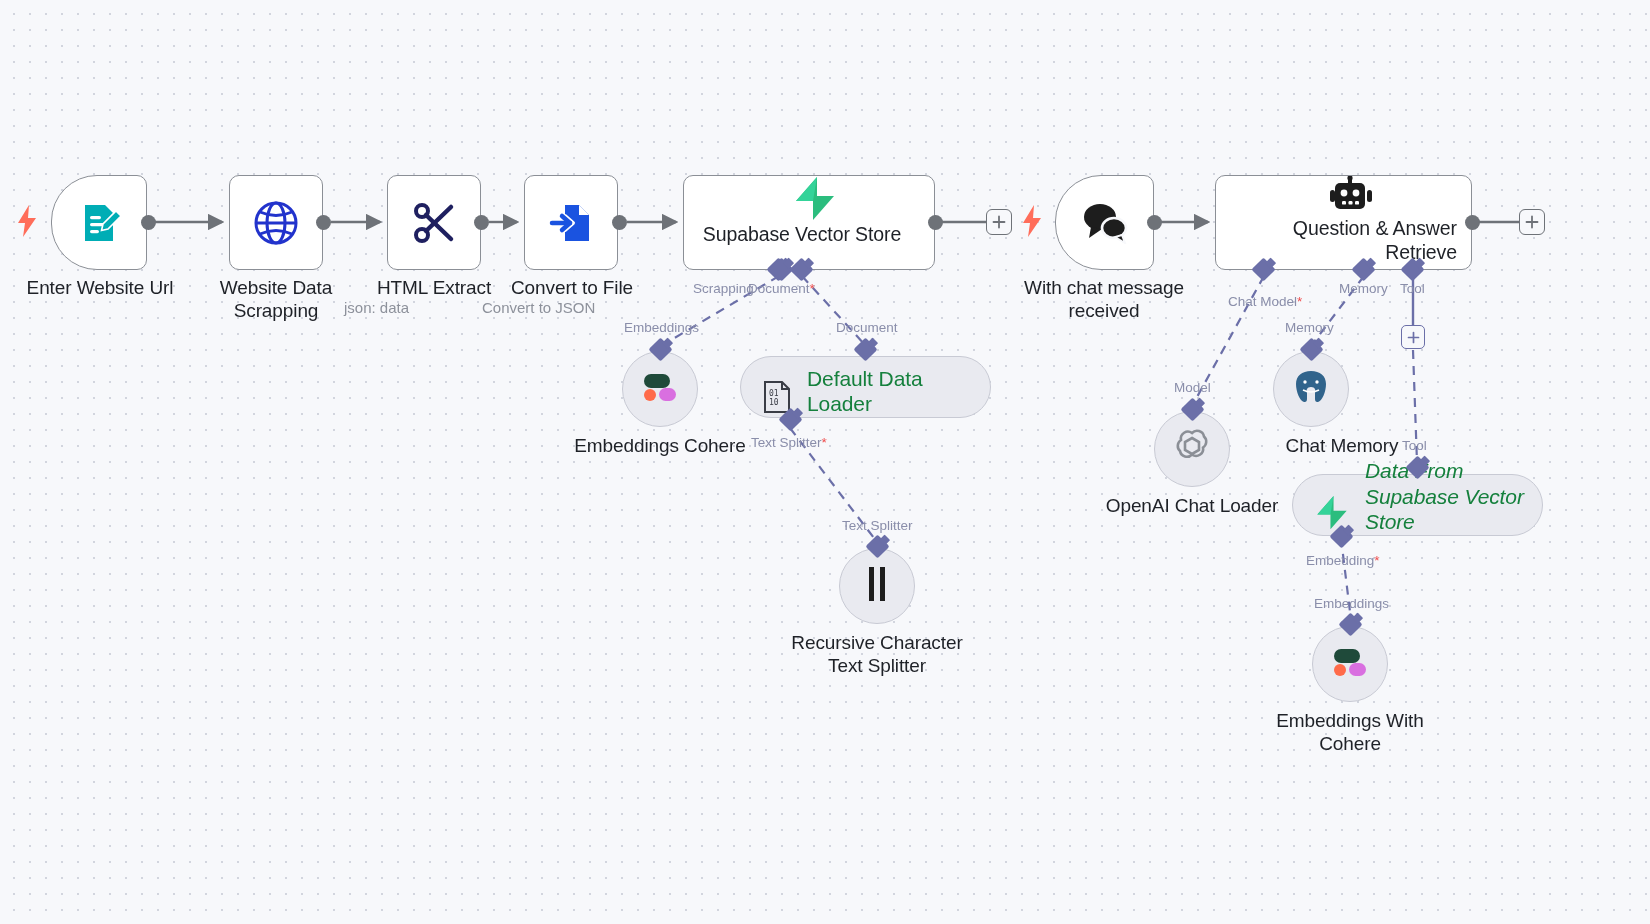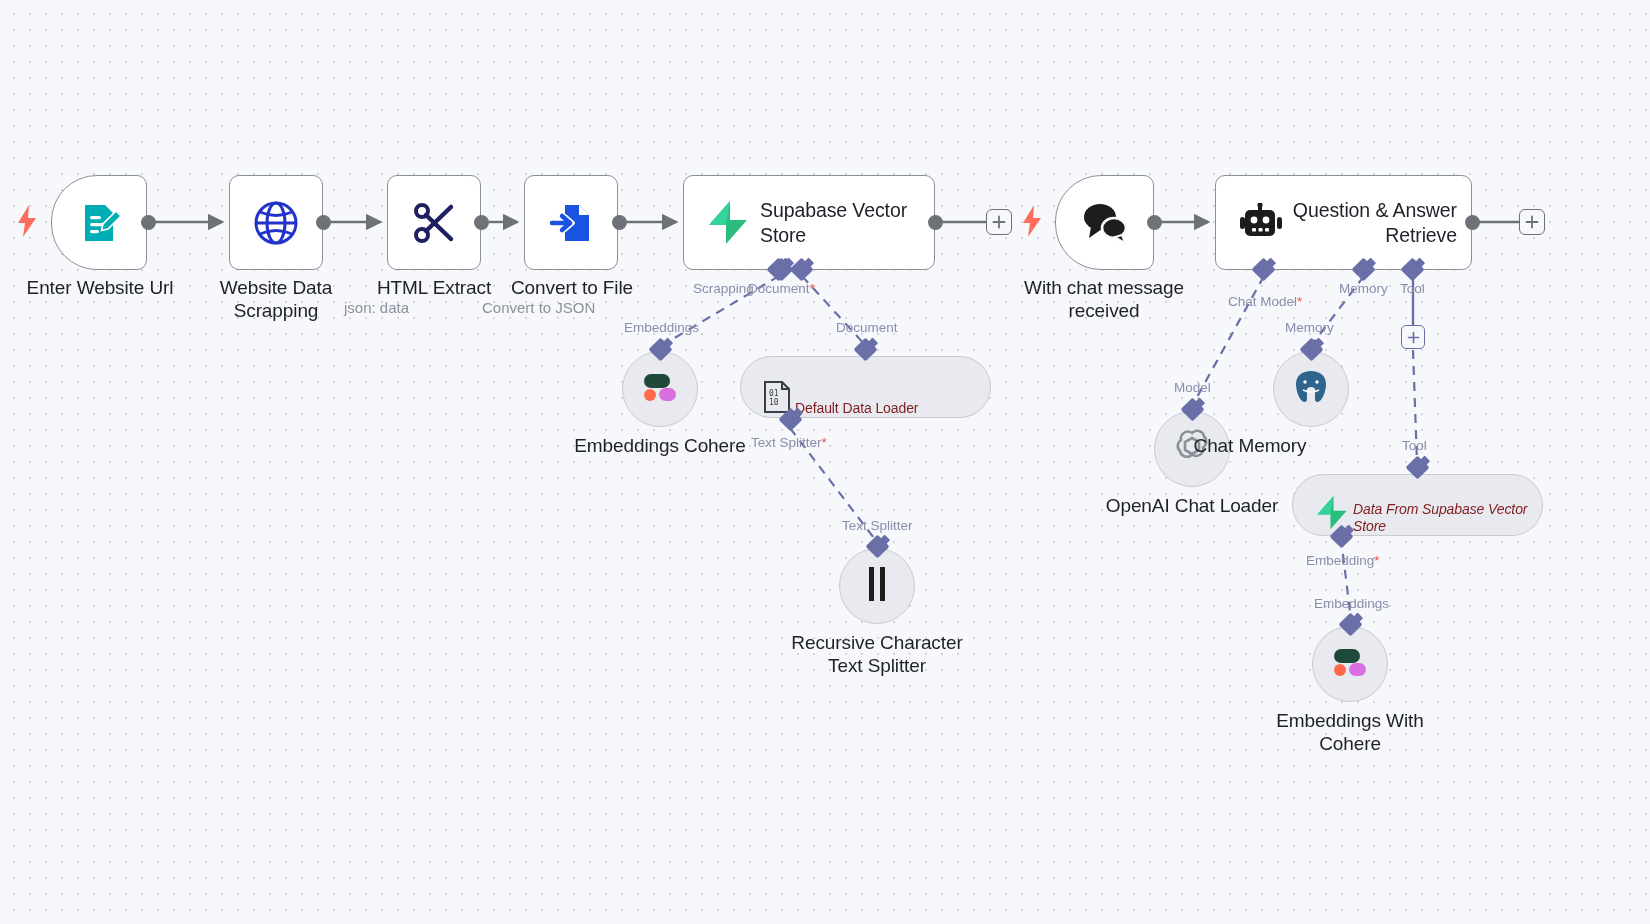--- a/index.html
+++ b/index.html
@@ -21,20 +21,21 @@
   
   .node {
     position: absolute;
     background: #fff;
     border: 1.6px solid #8b8f96;
     border-radius: 10px;
     box-sizing: border-box;
     display: flex;
     align-items: center;
     z-index: 5;
+    flex-direction: column;
   }
   .node.trigger {
     border-top-left-radius: 46px;
     border-bottom-left-radius: 46px;
   }
   .node .nicon { flex: 0 0 auto; display:flex; align-items:center; justify-content:center; }
   .node .ntitle {
     font-size: 19.5px; color: #1e2127; line-height: 1.24;
     letter-spacing: -0.1px; padding-right: 14px;
   }
@@ -73,22 +74,22 @@
     height: 62px;
     border-radius: 31px;
     background: #e9eaf0;
     border: 1.4px solid #c8cad4;
     box-sizing: border-box;
     display: flex; align-items: flex-end;
     padding-left: 22px;
     z-index: 5;
   }
   .subpill .ptitle {
-    font-size: 14px; color: #7f1d1d; line-height: 1.22;
-    letter-spacing: -0.1px; margin-left: 4px;
+    font-size: 21px; color: #15803d; line-height: 1.22;
+    letter-spacing: -0.1px; margin-left: 16px;
   }
 
   
   .diamond {
     position: absolute;
     width: 17px; height: 17px;
     background: #6b6fa8;
     transform: rotate(45deg);
     border-radius: 2px;
     z-index: 7;
@@ -368,21 +369,21 @@
   <div class="subcircle" style="left:1273px; top:351px;">
     <span>
       <svg width="38" height="38" viewBox="0 0 38 38">
         <path d="M19 3 C10 3 4 8 4 16 c0 8 4 17 8 18 c2 0.5 3 -1 3 -3 l0 -6 c-1 -3 0 -6 4 -6 c4 0 5 3 4 6 l0 6 c0 2 1 3.5 3 3 c4 -1 8 -10 8 -18 C34 8 28 3 19 3 Z" fill="#31648c"></path>
         <circle cx="13" cy="14" r="1.7" fill="#fff"></circle>
         <circle cx="25" cy="14" r="1.7" fill="#fff"></circle>
         <path d="M11 22 q8 4 16 0" stroke="#fff" stroke-width="1.6" fill="none"></path>
       </svg>
     </span>
   </div>
-  <div class="node-caption" style="left:1160px; top:434px; width:180px;">Chat Memory</div>
+  <div class="node-caption" style="left:1252px; top:434px; width:180px;">Chat Memory</div>
 
   <div class="port-label" style="left:1402px; top:438px;">Tool</div>
   <div class="diamond top" style="left:1409px; top:459px;"></div>
   <div class="subpill" style="left:1292px; top:474px; width:251px; height:62px;font-style:italic;">
     <span>
       <svg width="34" height="36" viewBox="0 0 44 46">
         <path d="M24 1 L3 25 h17 v19 L41 20 H24 Z" fill="#2bbd7e"></path>
         <path d="M24 1 L3 25 h17 Z" fill="#34d399"></path>
       </svg>
     </span>

